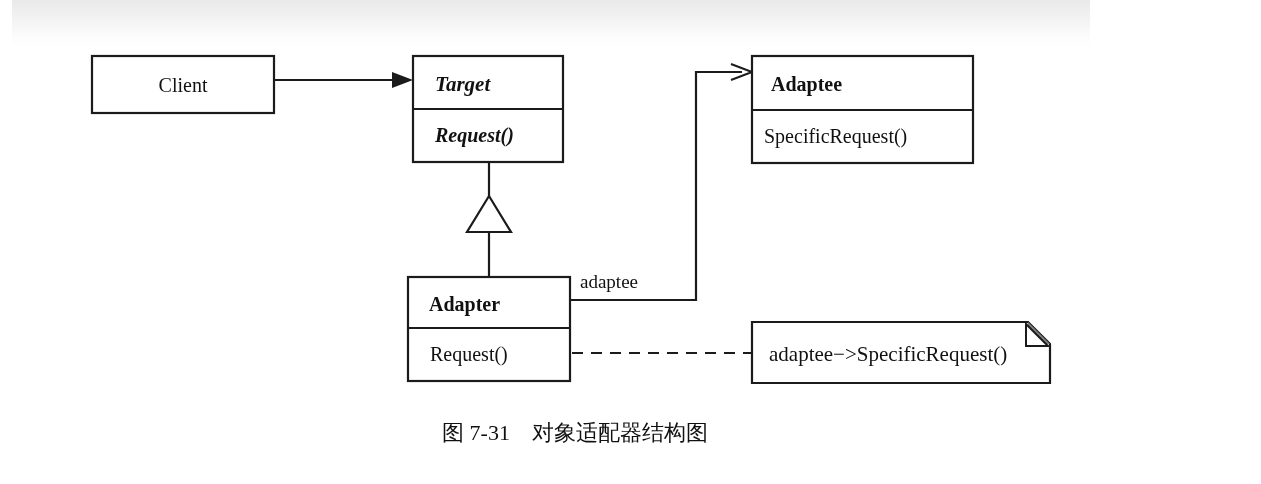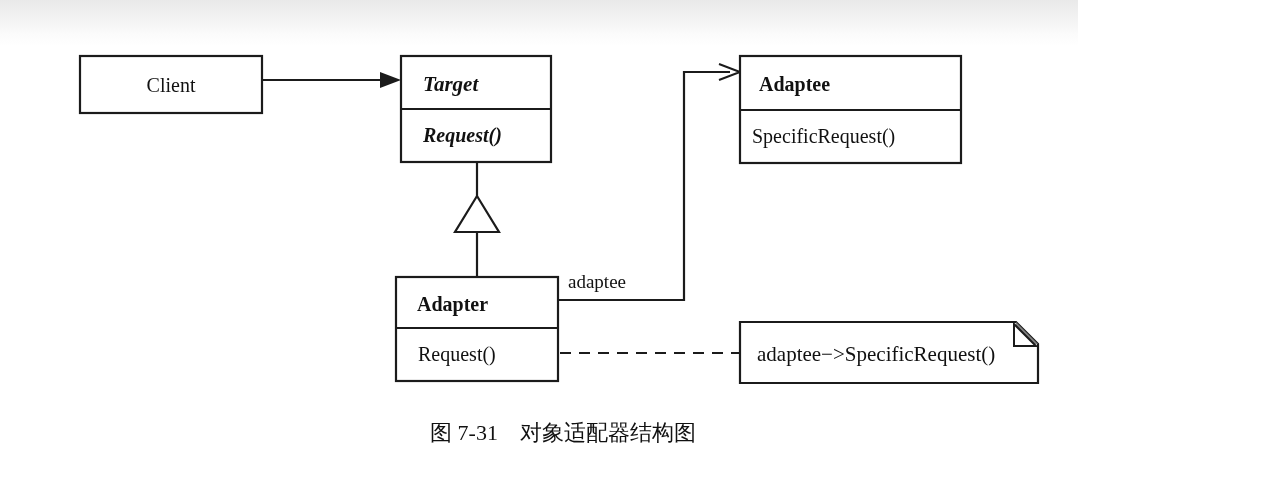--- a/index.html
+++ b/index.html
@@ -7,20 +7,21 @@
     padding: 0;
     background: #ffffff;
   }
   #page {
     position: relative;
     width: 1078px;
     height: 484px;
     background: linear-gradient(to bottom, #e9e9e9 0px, #f4f4f4 22px, #fbfbfb 34px, #ffffff 46px, #ffffff 100%);
     font-family: "Liberation Serif", "DejaVu Serif", serif;
     overflow: hidden;
+    margin-left: 12px;
   }
   #diagram-svg {
     position: absolute;
     left: 0;
     top: 0;
     width: 1261px;
     height: 484px;
   }
   .box-rect {
     fill: #ffffff;

